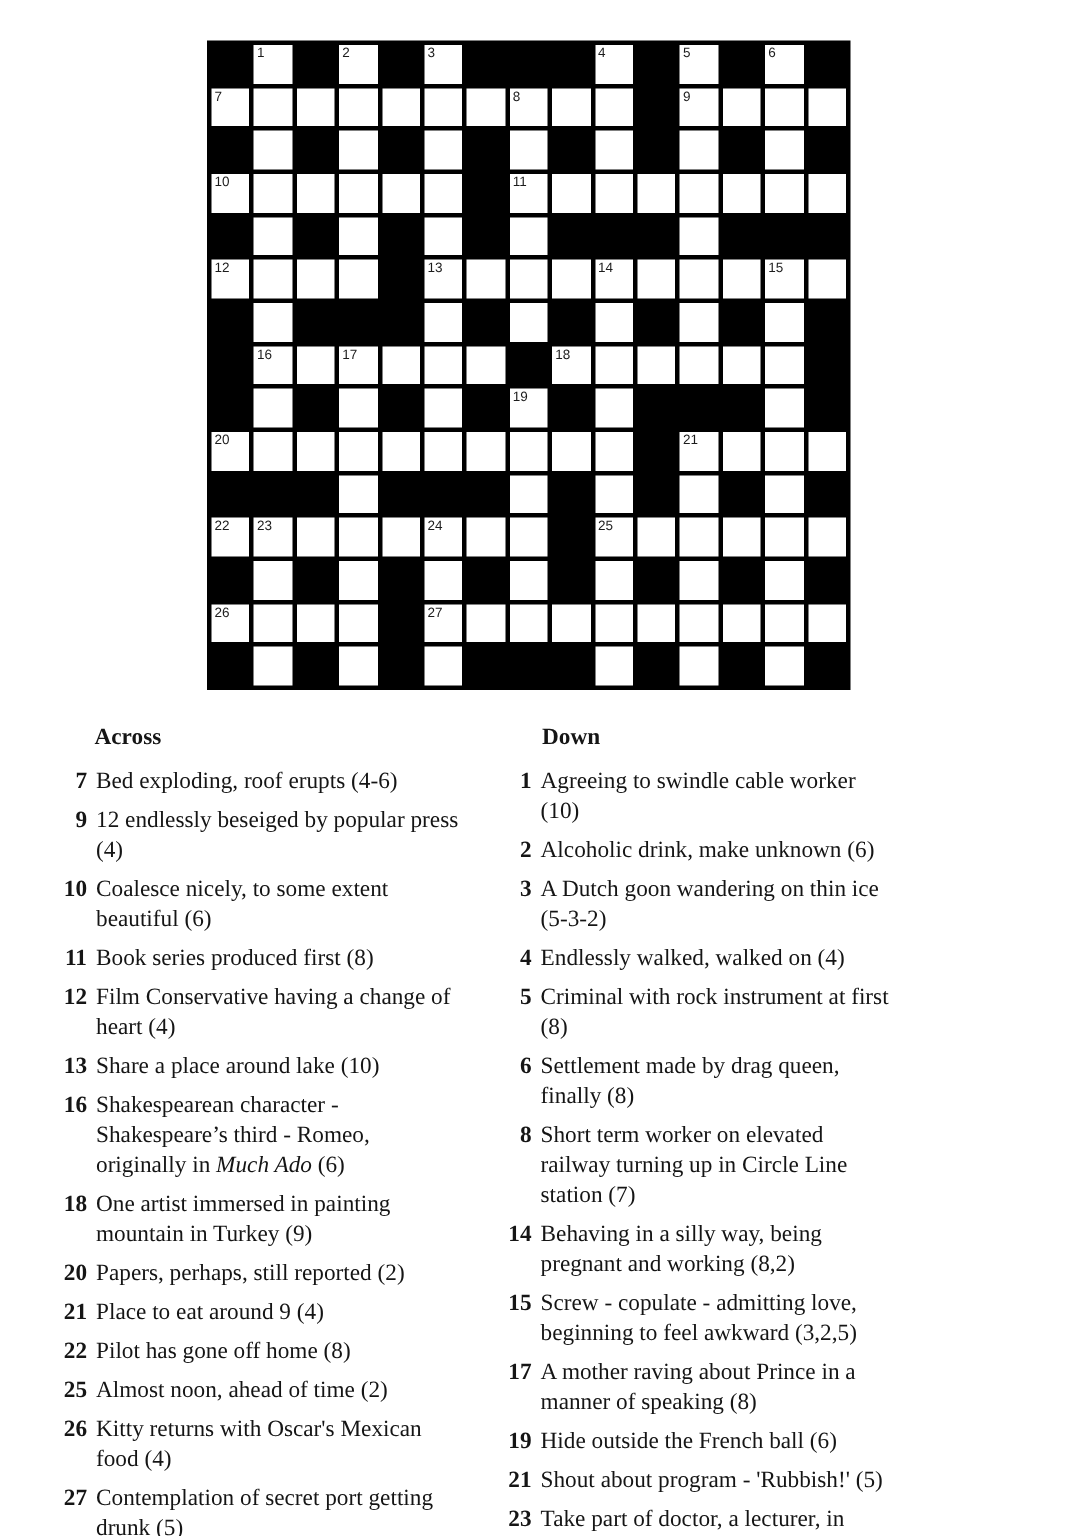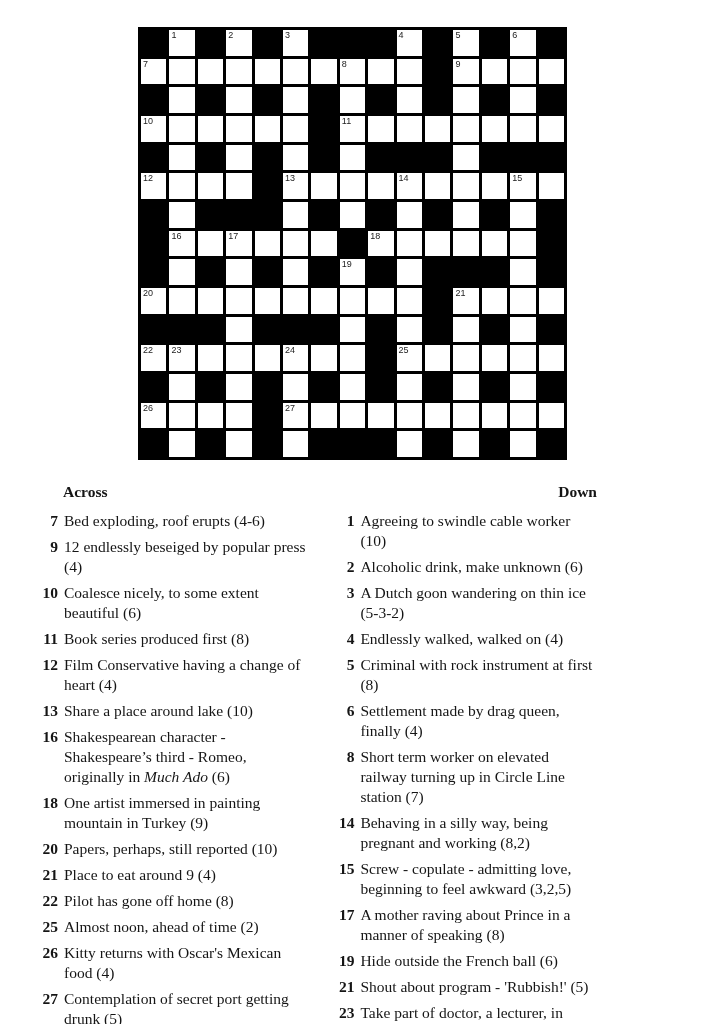--- a/index.html
+++ b/index.html
@@ -51,21 +51,21 @@
     font-size: 15.5px;
     line-height: 20px;
   }
   .col-across { margin-left: 40px; width: 318px; }
   .col-down   { margin-left: 27px; width: 310px; }
   .clue-header {
     font-weight: bold;
     margin-bottom: 9px;
   }
   .col-across .clue-header { margin-left: 23px; }
-  .col-down   .clue-header { margin-left: 26px; text-align: right; }
+  .col-down   .clue-header { margin-left: 26px; }
   .clue { display: flex; margin-bottom: 6px; }
   .clue .n {
     font-weight: bold;
     text-align: right;
     flex: 0 0 18px;
     margin-right: 6px;
   }
   .col-down .clue .n { flex: 0 0 19px; }
   .clue .t { flex: 1; }
 </style>
@@ -385,21 +385,21 @@
           <div class="clue">
             <span class="n">16</span>
             <span class="t"><span>Shakespearean character - Shakespeare’s third - Romeo, originally in </span><i>Much Ado</i><span> (6)</span></span>
           </div>
           <div class="clue">
             <span class="n">18</span>
             <span class="t">One artist immersed in painting mountain in Turkey (9)</span>
           </div>
           <div class="clue">
             <span class="n">20</span>
-            <span class="t">Papers, perhaps, still reported (10)</span>
+            <span class="t">Papers, perhaps, still reported (2)</span>
           </div>
           <div class="clue">
             <span class="n">21</span>
             <span class="t">Place to eat around 9 (4)</span>
           </div>
           <div class="clue">
             <span class="n">22</span>
             <span class="t">Pilot has gone off home (8)</span>
           </div>
           <div class="clue">
@@ -434,21 +434,21 @@
           <div class="clue">
             <span class="n">4</span>
             <span class="t">Endlessly walked, walked on (4)</span>
           </div>
           <div class="clue">
             <span class="n">5</span>
             <span class="t">Criminal with rock instrument at first (8)</span>
           </div>
           <div class="clue">
             <span class="n">6</span>
-            <span class="t">Settlement made by drag queen, finally (4)</span>
+            <span class="t">Settlement made by drag queen, finally (8)</span>
           </div>
           <div class="clue">
             <span class="n">8</span>
             <span class="t">Short term worker on elevated railway turning up in Circle Line station (7)</span>
           </div>
           <div class="clue">
             <span class="n">14</span>
             <span class="t">Behaving in a silly way, being pregnant and working (8,2)</span>
           </div>
           <div class="clue">

